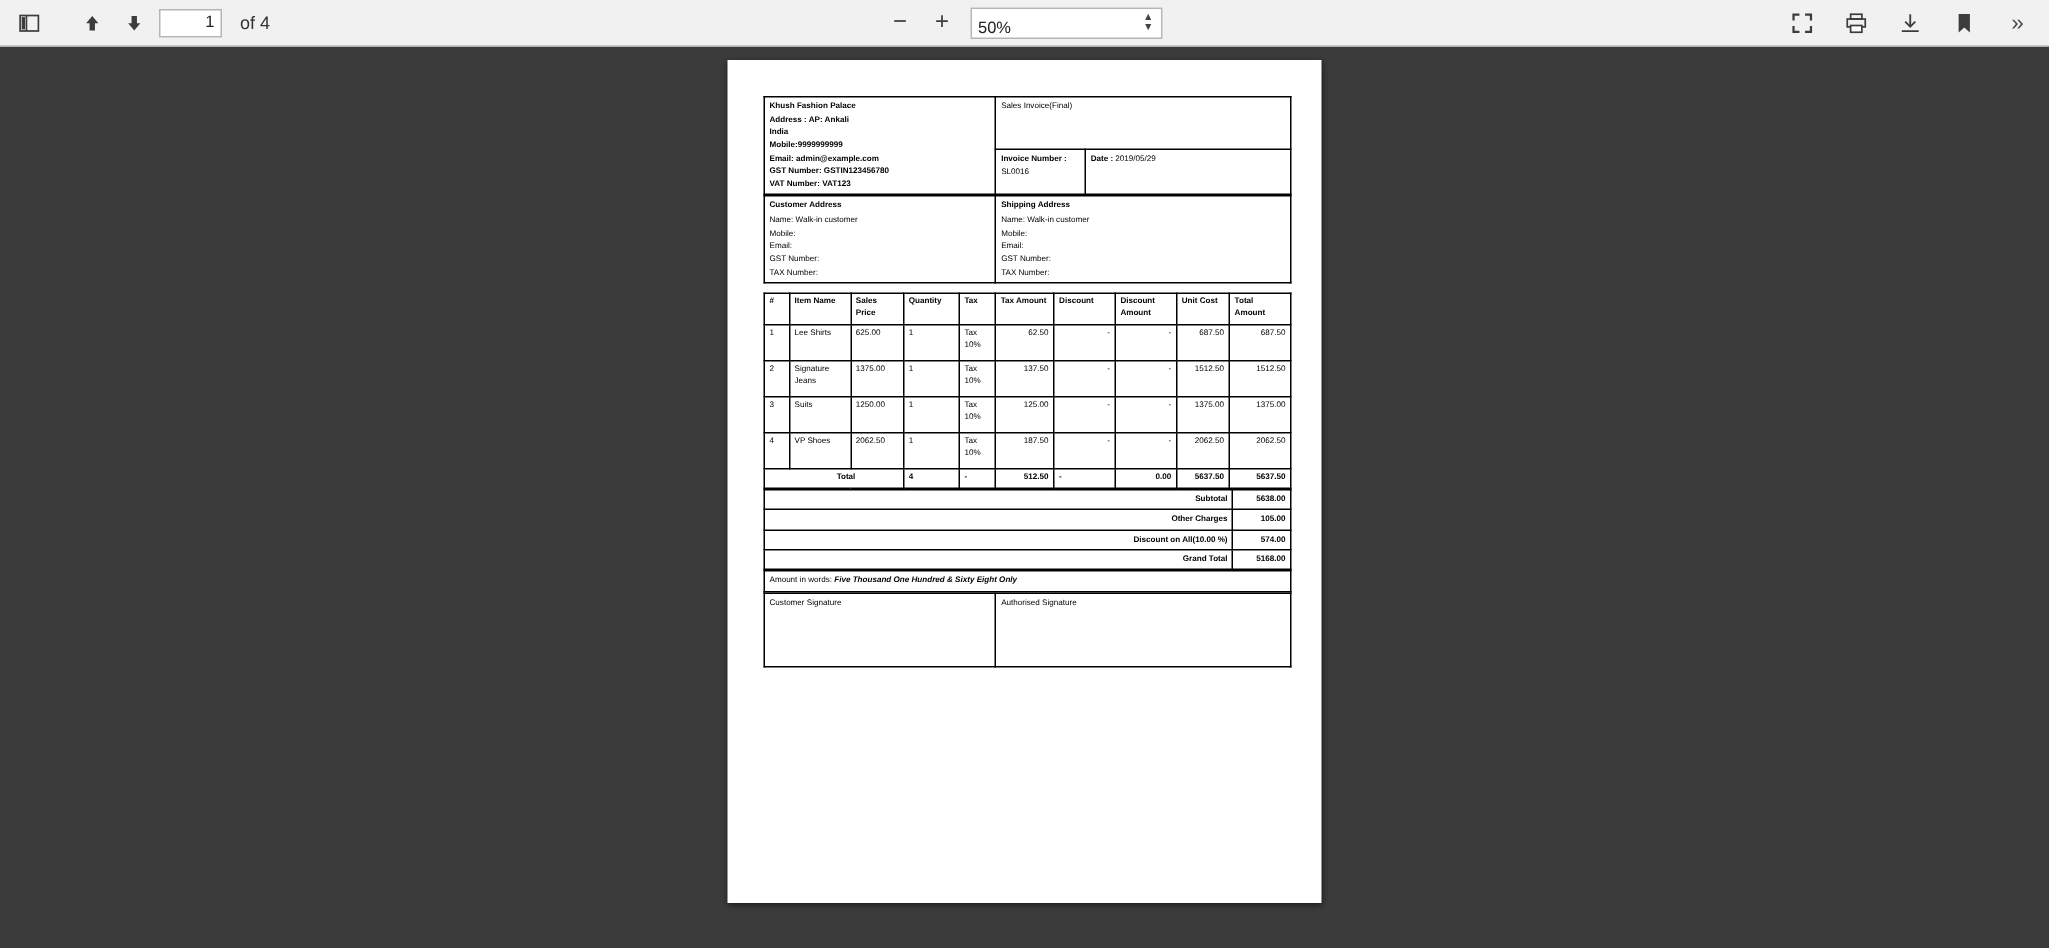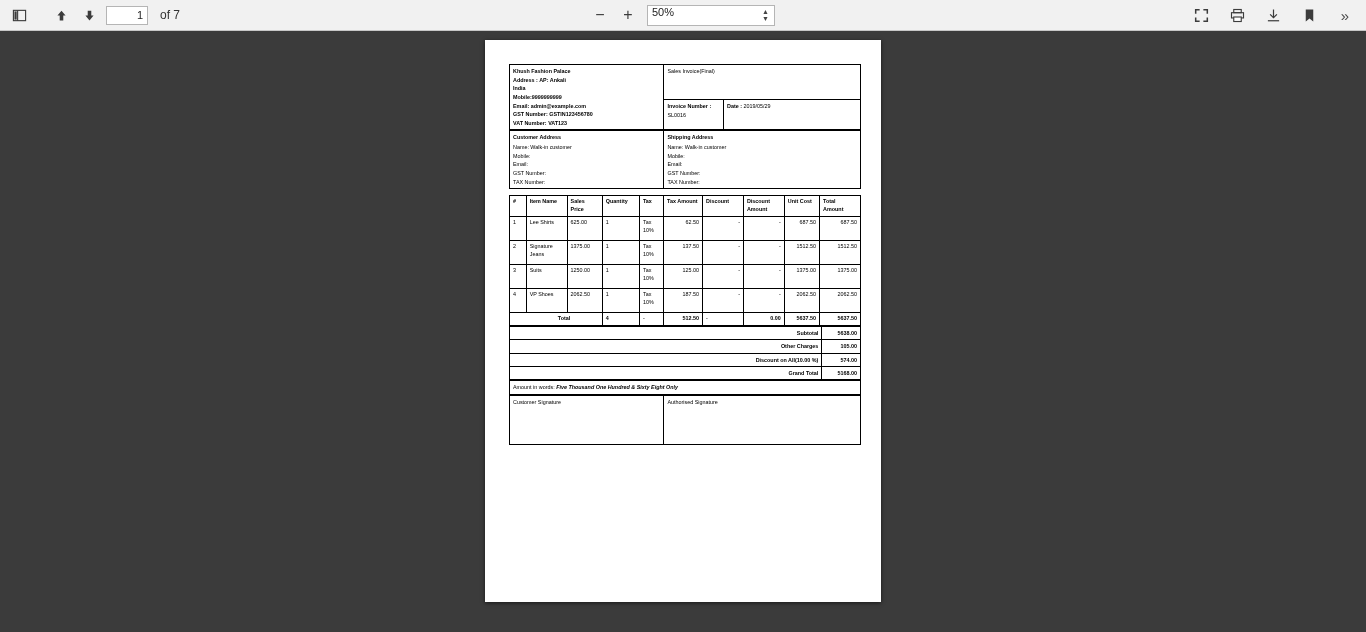--- a/index.html
+++ b/index.html
@@ -78,21 +78,21 @@
   }
   .zoom-select {
     width: 128px;
     height: 21px;
     border: 1px solid #b5b5b5;
     background: #fff;
     font-size: 11px;
     font-family: "Liberation Sans", sans-serif;
     color: #222;
     display: flex;
-    align-items: flex-start;
+    align-items: flex-end;
     padding: 0 4px;
     box-sizing: border-box;
     position: relative;
     cursor: pointer;
   }
   .zoom-select .arrows {
     position: absolute;
     right: 5px;
     top: 50%;
     transform: translateY(-50%);
@@ -216,21 +216,21 @@
       <svg width="13" height="13" viewBox="0 0 16 16" fill="#3c3c3c">
         <path d="M8 2 L13 8 L10.2 8 L10.2 14 L5.8 14 L5.8 8 L3 8 Z"></path>
       </svg>
     </button>
     <button class="tb-btn" title="Next page">
       <svg width="13" height="13" viewBox="0 0 16 16" fill="#3c3c3c">
         <path d="M8 14 L3 8 L5.8 8 L5.8 2 L10.2 2 L10.2 8 L13 8 Z"></path>
       </svg>
     </button>
     <input class="page-input" type="text" value="1" style="">
-    <span class="page-of">of 7</span>
+    <span class="page-of">of 4</span>
   </div>
 
   <div class="tb-center">
     <span class="minus-plus">−</span>
     <span class="minus-plus">+</span>
     <div class="zoom-select">
       <span>50%</span>
       <span class="arrows">▲<br>▼</span>
     </div>
   </div>

